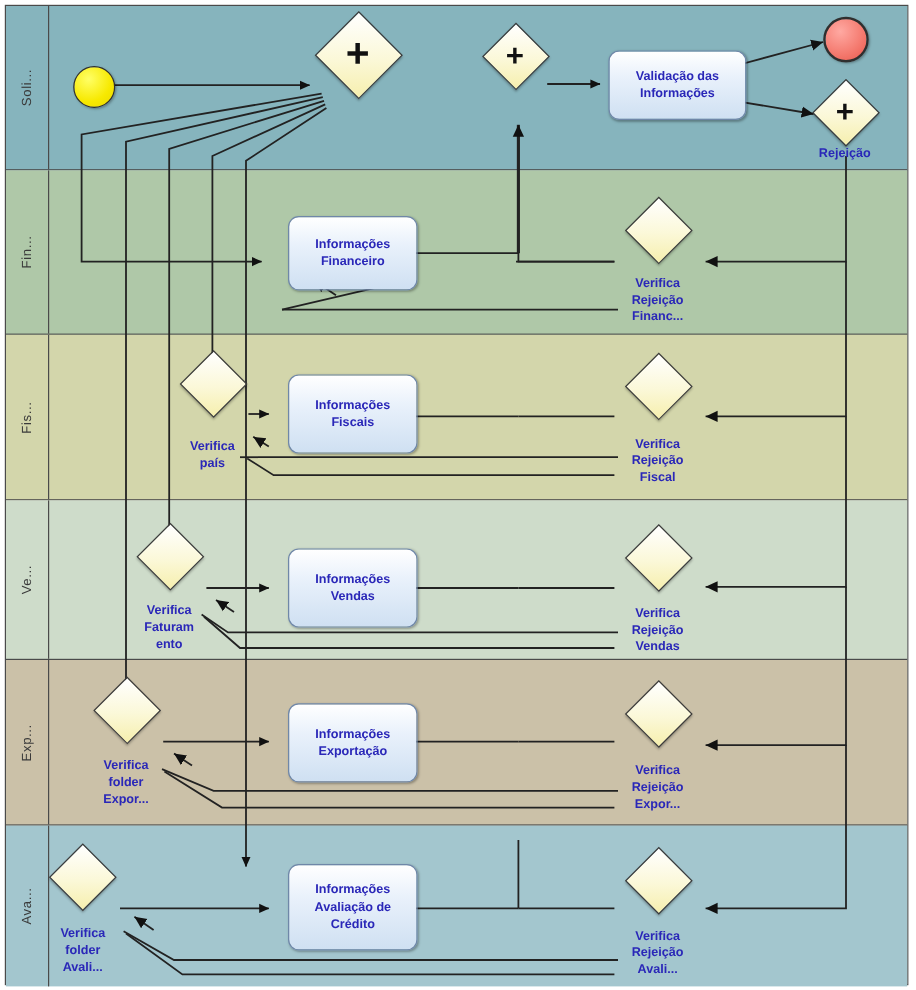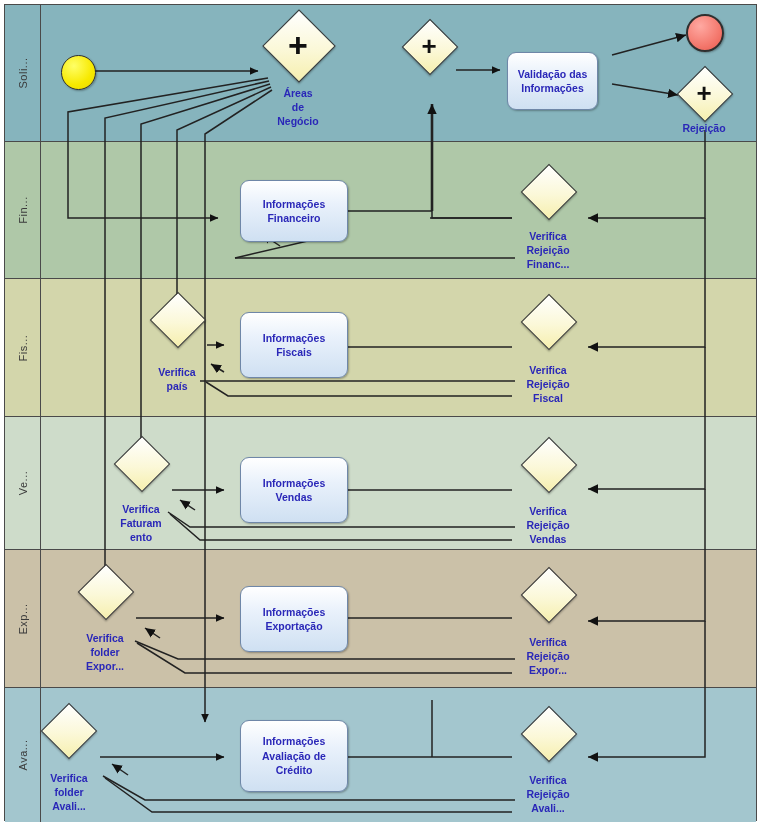--- a/index.html
+++ b/index.html
@@ -142,36 +142,33 @@
     </g>
   </svg>
 
   <div class="ev start" style="left:61px;top:55px;width:33px;height:33px;"></div>
   <div class="ev end" style="left:686px;top:14px;width:34px;height:34px;"></div>
 
   <div class="gw big" style="left:263px;top:10px;">
     <div class="dia"></div>
     <div class="plus">+</div>
   </div>
-  <div class="gwlabel" style="left:258px;top:87px;width:80px;white-space:pre-line;">Áreas
-de
-Negócio</div>
 
   <div class="gw" style="left:402px;top:19px;">
     <div class="dia"></div>
     <div class="plus" style="font-size:26px;">+</div>
   </div>
 
   <div class="gw" style="left:677px;top:66px;">
     <div class="dia"></div>
     <div class="plus" style="font-size:26px;">+</div>
   </div>
   <div class="gwlabel" style="left:664px;top:122px;width:80px;white-space:pre-line;">Rejeição</div>
 
-  <div class="task" style="left:507px;top:52px;width:91px;height:58px;white-space:pre-line;">Validação das
+  <div class="task" style="left:507px;top:42px;width:115px;height:58px;white-space:pre-line;">Validação das
 Informações</div>
   <div class="task" style="left:240px;top:180px;width:108px;height:62px;white-space:pre-line;">Informações
 Financeiro</div>
   <div class="task" style="left:240px;top:312px;width:108px;height:66px;white-space:pre-line;">Informações
 Fiscais</div>
   <div class="task" style="left:240px;top:457px;width:108px;height:66px;white-space:pre-line;">Informações
 Vendas</div>
   <div class="task" style="left:240px;top:586px;width:108px;height:66px;white-space:pre-line;">Informações
 Exportação</div>
   <div class="task" style="left:240px;top:720px;width:108px;height:72px;white-space:pre-line;">Informações

